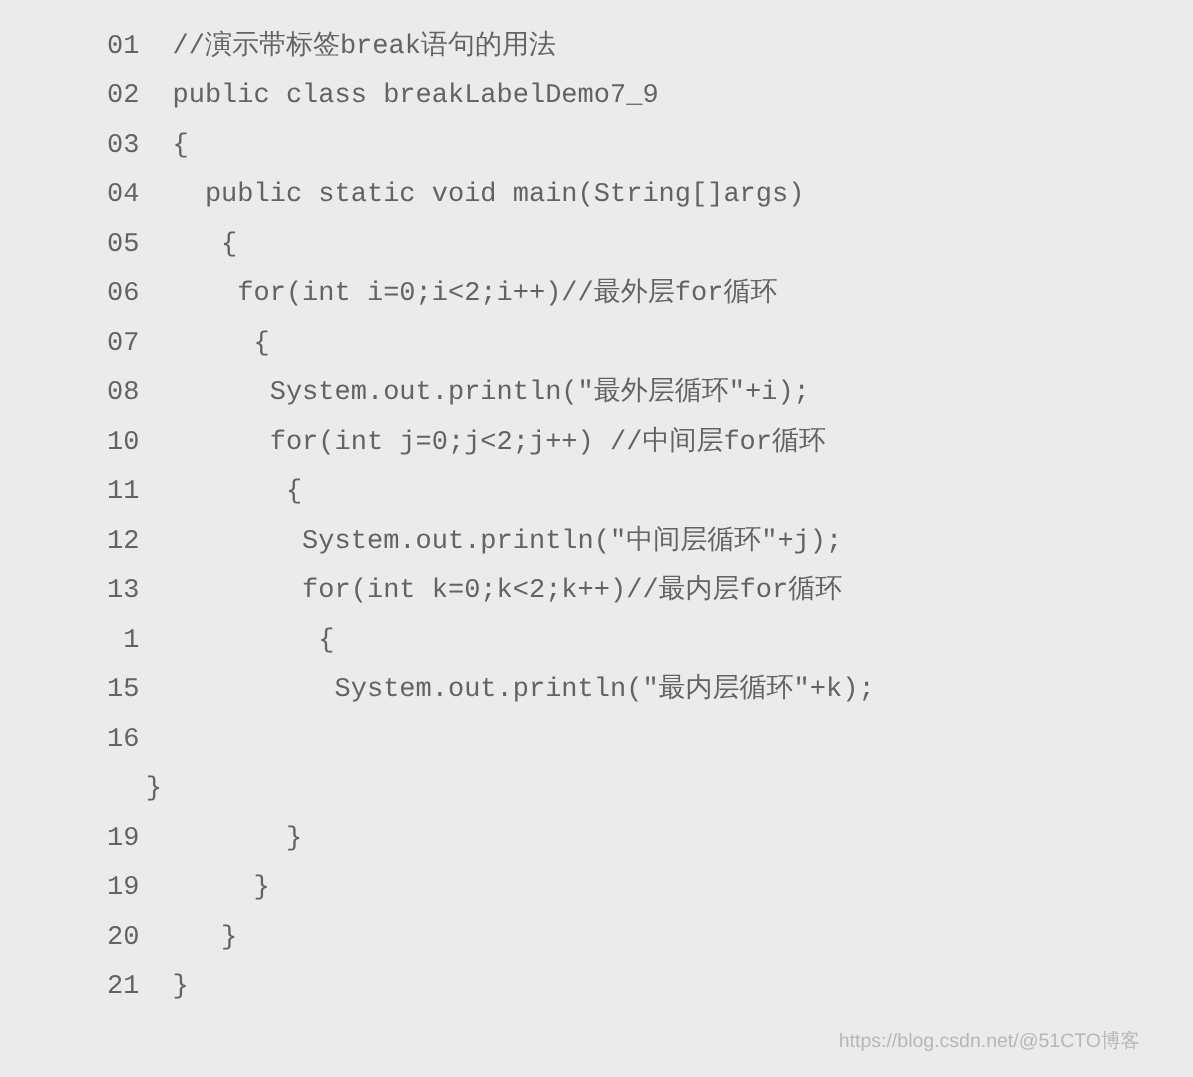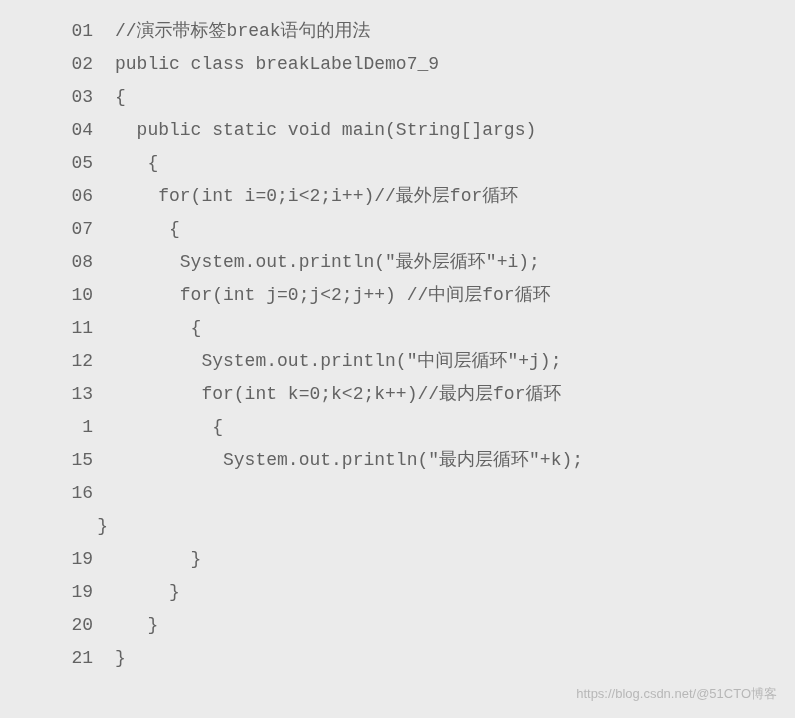--- a/index.html
+++ b/index.html
@@ -33,21 +33,21 @@
       color: #636363;
       user-select: none;
     }
     .line-content {
       color: #636363;
       flex: 1;
     }
     .watermark {
       position: absolute;
       bottom: 8px;
-      right: 18px;
+      right: 35px;
       font-size: 13px;
       color: rgba(120,120,120,0.45);
       font-family: sans-serif;
     }
   </style>
 </head>
 <body>
 
 <div class="code-container">
   <div class="code-line">

